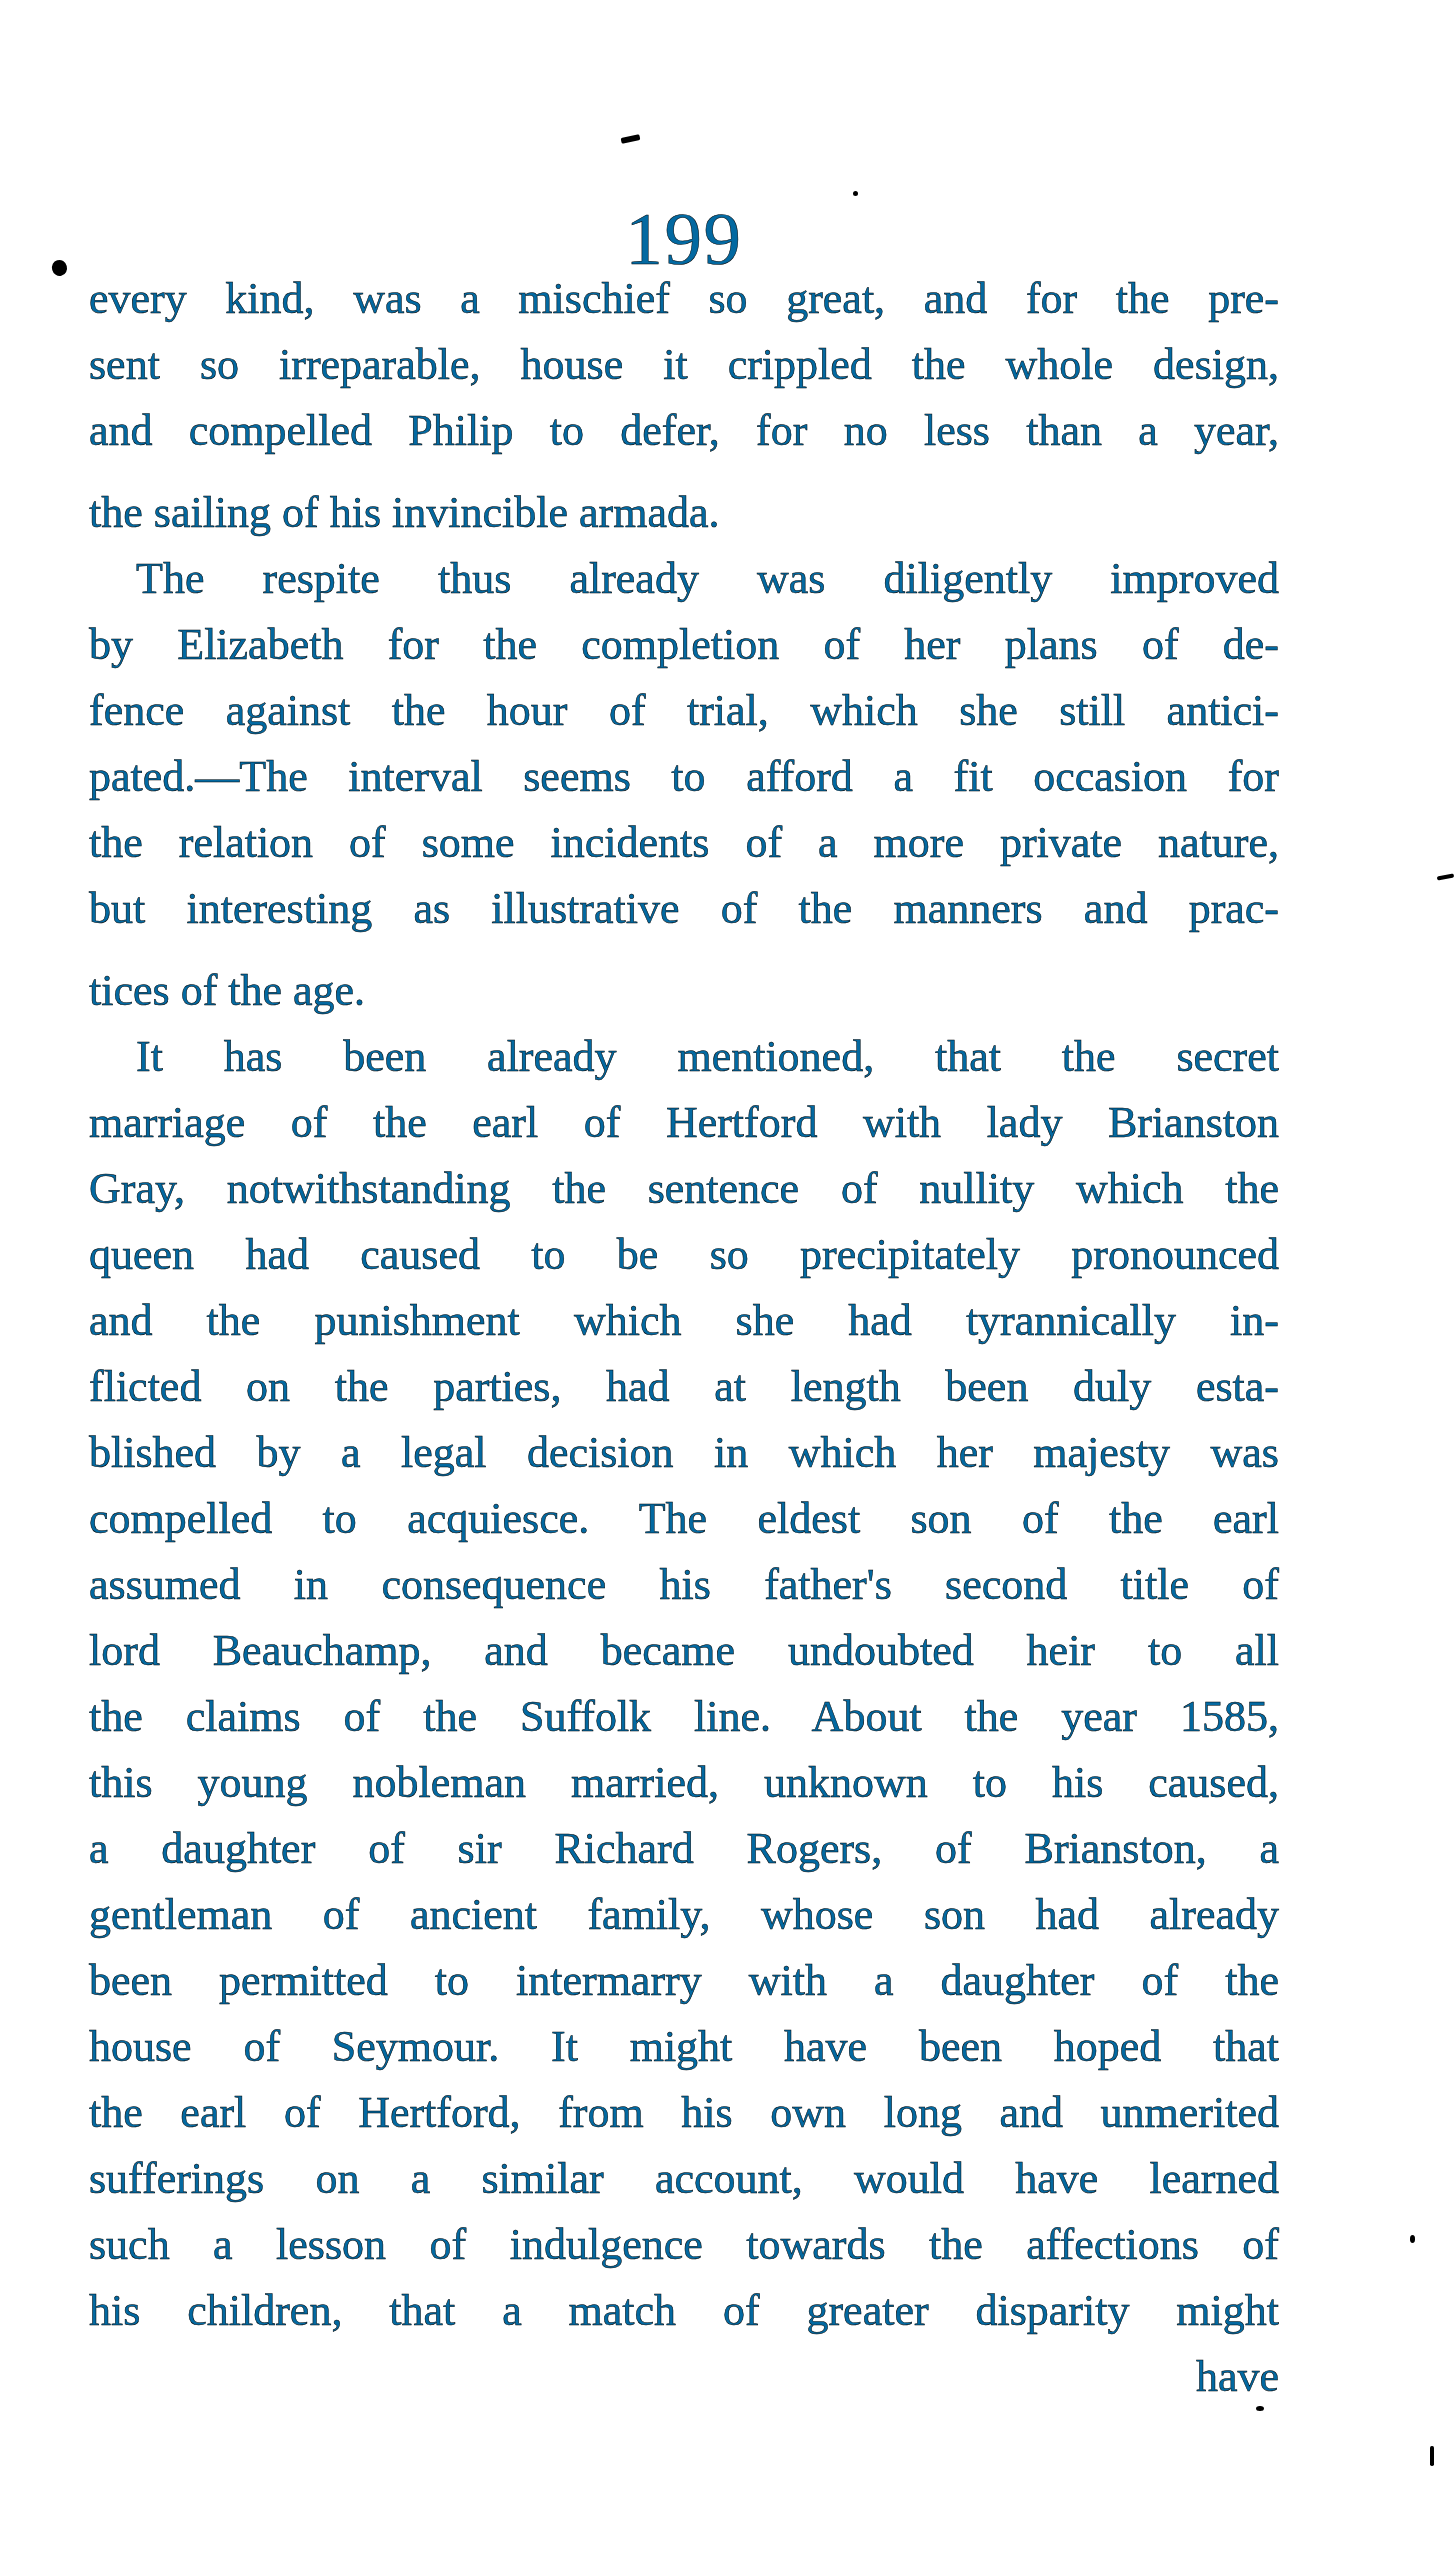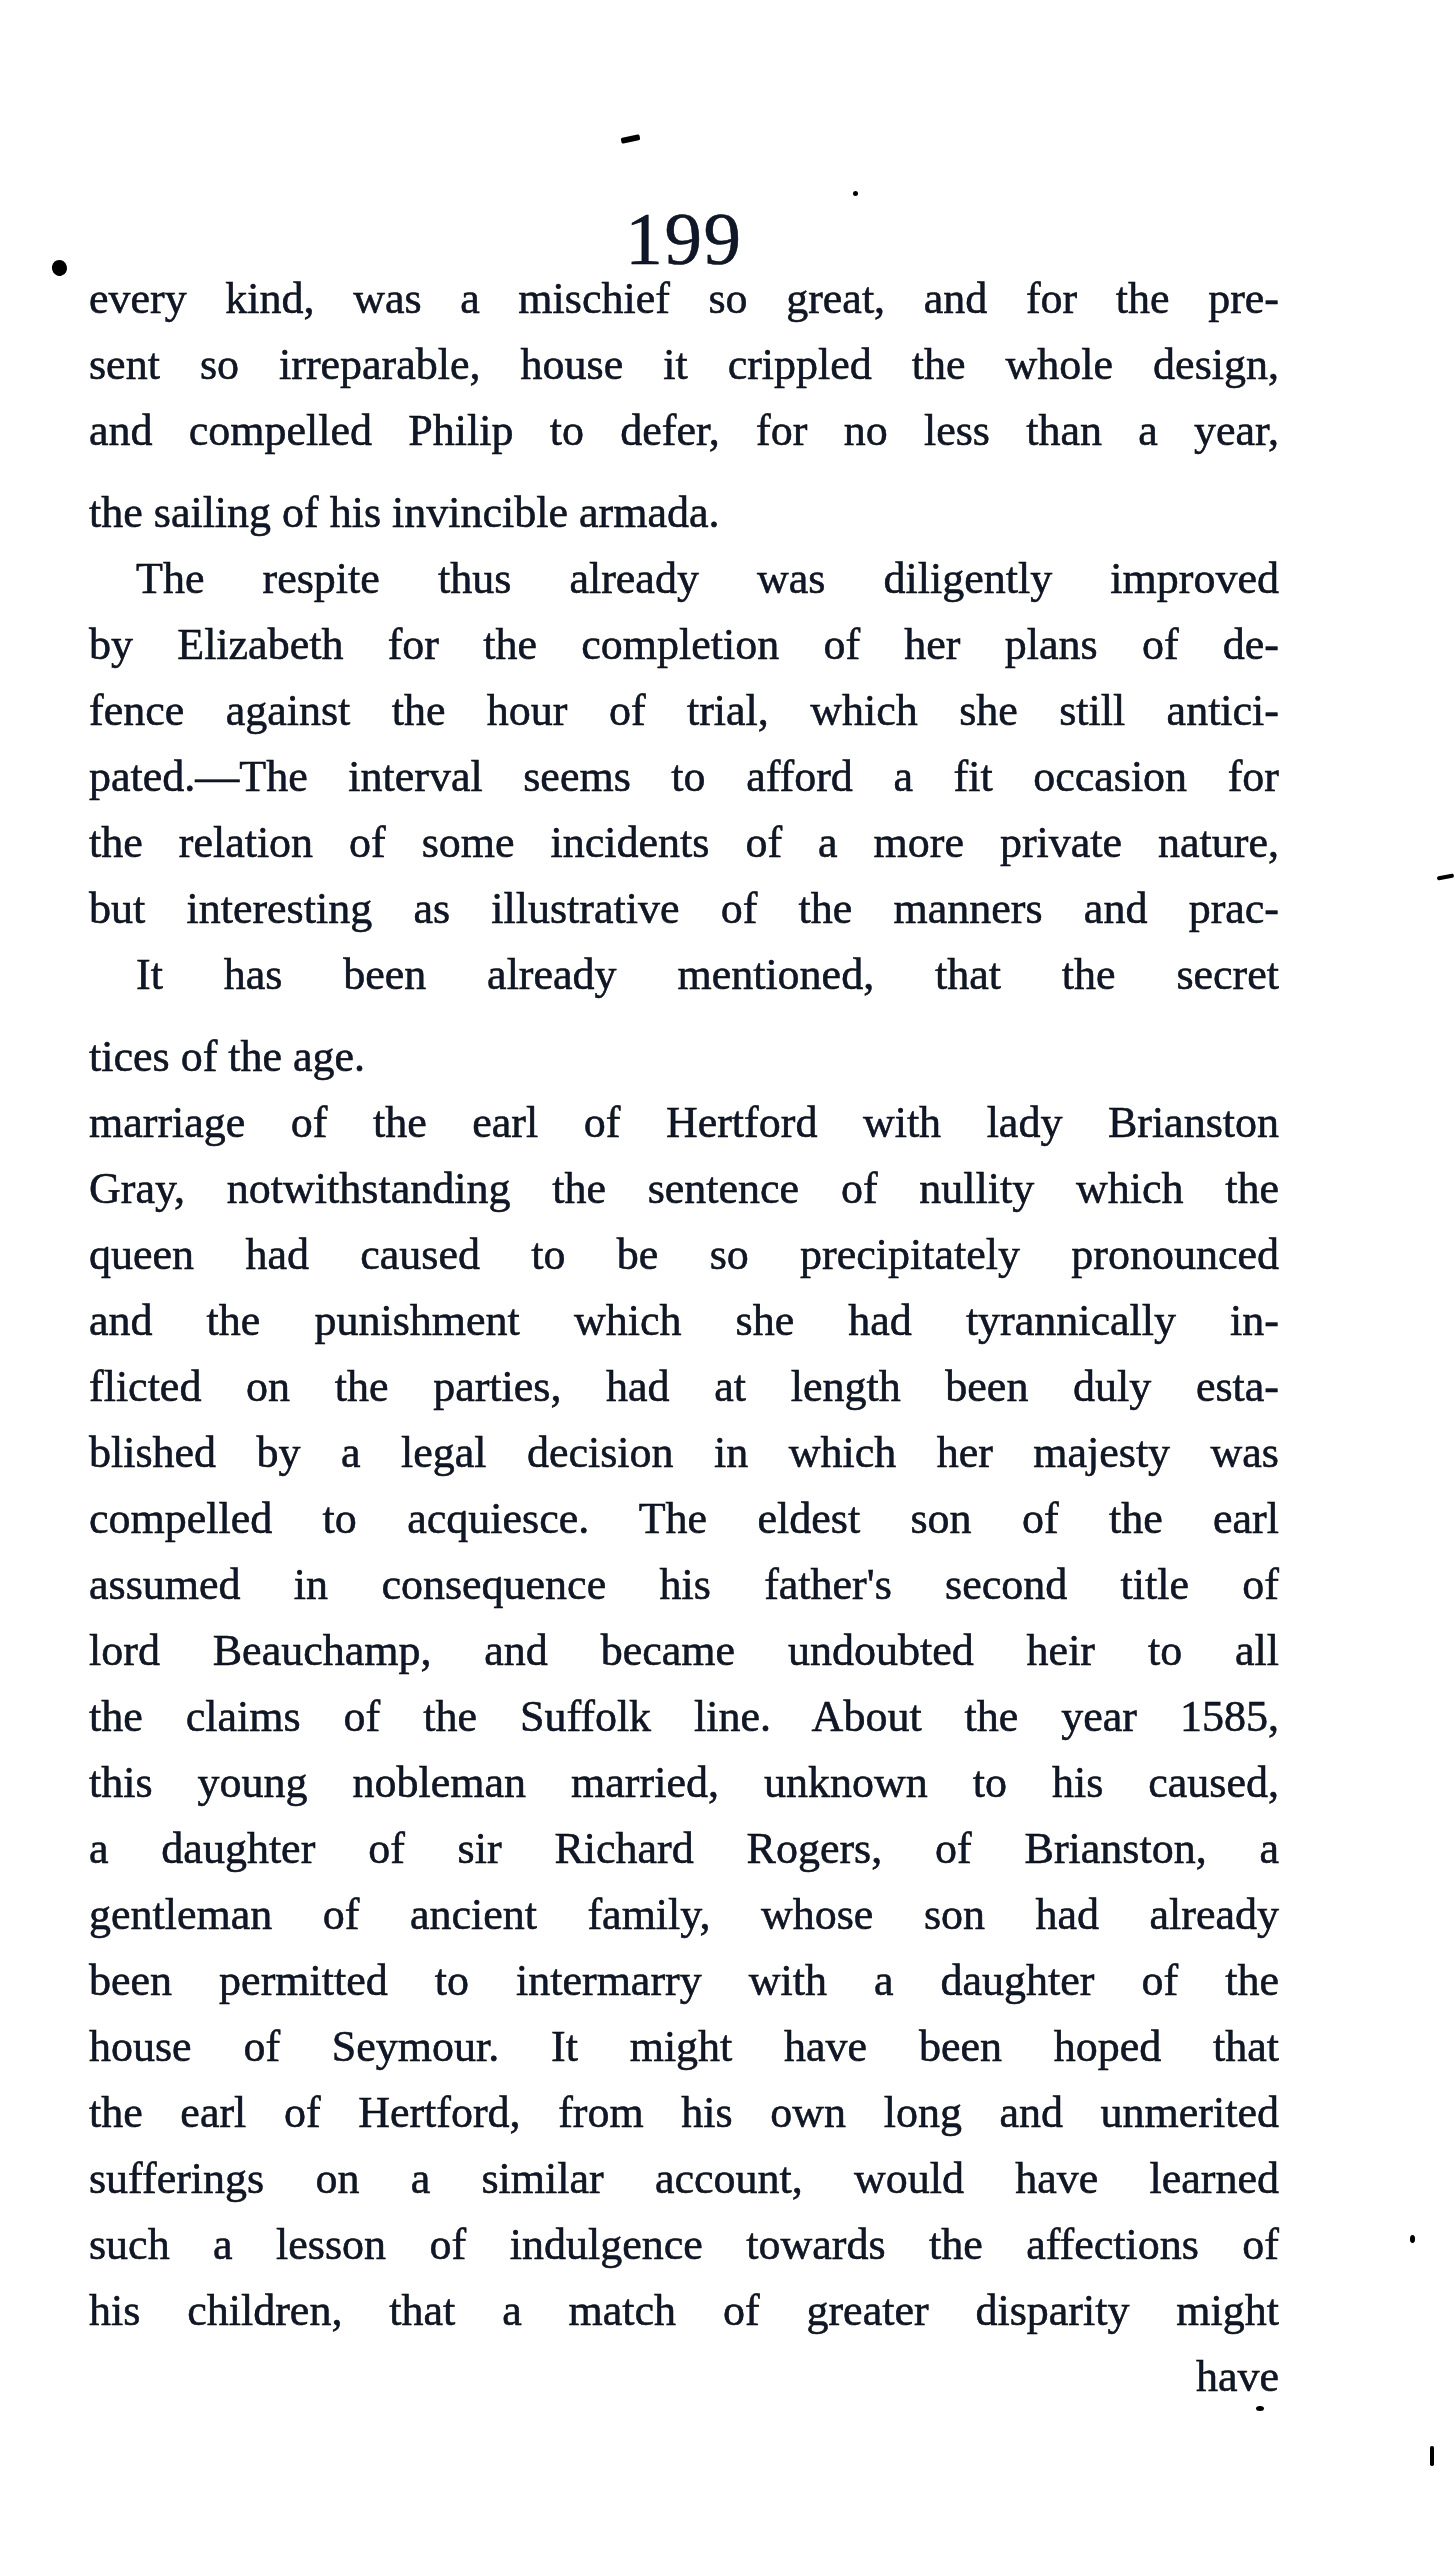--- a/index.html
+++ b/index.html
@@ -60,37 +60,37 @@
   .speck.dot {
     border-radius: 50%;
   }
   .speck.dash {
     border-radius: 1.7px;
   }
 </style>
 </head>
 <body>
 
-<div class="page" style="background: rgb(255, 255, 255); color: #0f172a;">
+<div class="page" style="background: rgb(255, 255, 255); color: #0369a1;">
   <div class="page-number">199</div>
 
   <div class="text-block">
     <div id="lines-container">
         <div class="line">every kind, was a mischief so great, and for the pre-</div>
         <div class="line">sent so irreparable, house it crippled the whole design,</div>
         <div class="line">and compelled Philip to defer, for no less than a year,</div>
         <div class="line para-end">the sailing of his invincible armada.</div>
         <div class="line indent">The respite thus already was diligently improved</div>
         <div class="line">by Elizabeth for the completion of her plans of de-</div>
         <div class="line">fence against the hour of trial, which she still antici-</div>
         <div class="line">pated.—The interval seems to afford a fit occasion for</div>
         <div class="line">the relation of some incidents of a more private nature,</div>
         <div class="line">but interesting as illustrative of the manners and prac-</div>
+        <div class="line para-end">tices of the age.</div>
         <div class="line indent">It has been already mentioned, that the secret</div>
-        <div class="line para-end">tices of the age.</div>
         <div class="line">marriage of the earl of Hertford with lady Brianston</div>
         <div class="line">Gray, notwithstanding the sentence of nullity which the</div>
         <div class="line">queen had caused to be so precipitately pronounced</div>
         <div class="line">and the punishment which she had tyrannically in-</div>
         <div class="line">flicted on the parties, had at length been duly esta-</div>
         <div class="line">blished by a legal decision in which her majesty was</div>
         <div class="line">compelled to acquiesce.  The eldest son of the earl</div>
         <div class="line">assumed in consequence his father's second title of</div>
         <div class="line">lord Beauchamp, and became undoubted heir to all</div>
         <div class="line">the claims of the Suffolk line.  About the year 1585,</div>

